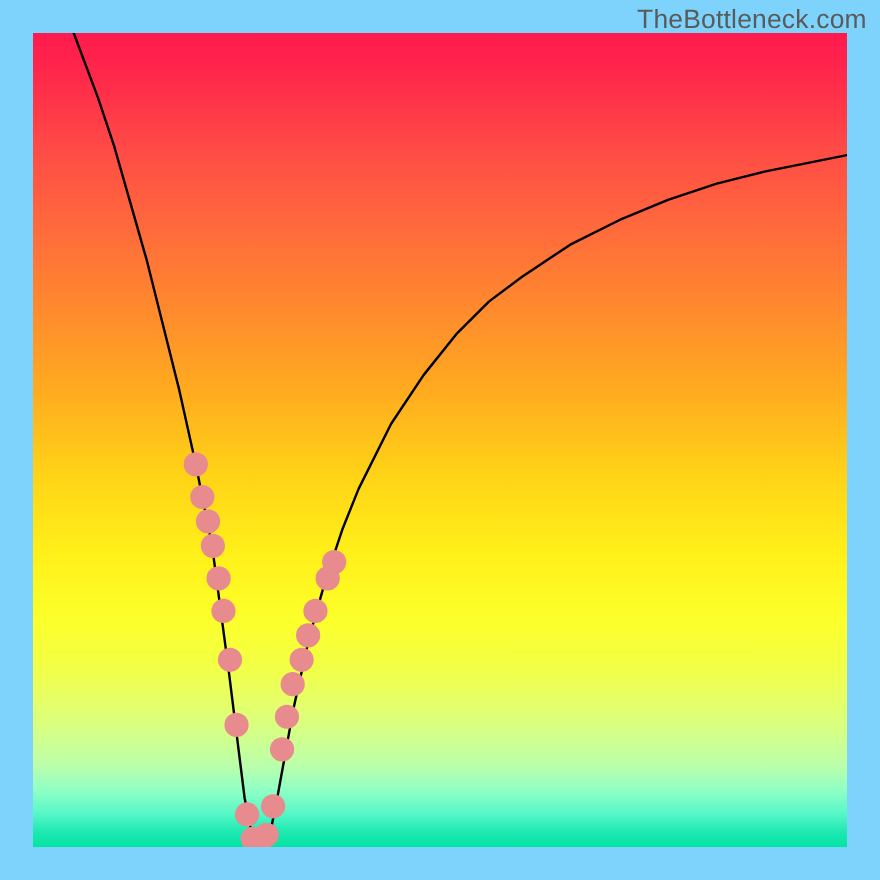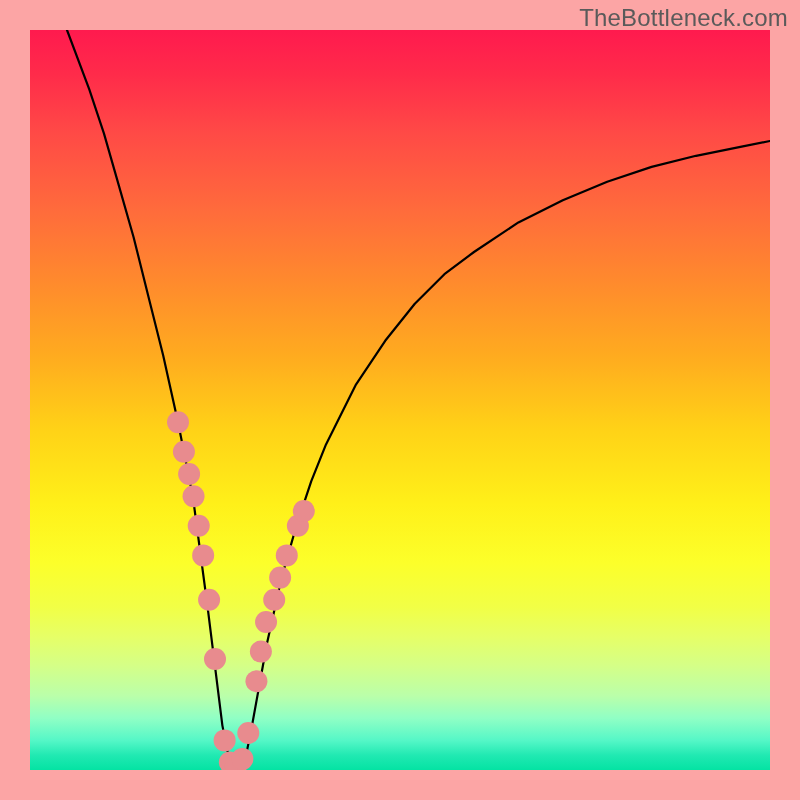--- a/index.html
+++ b/index.html
@@ -8,21 +8,21 @@
     width: 800px;
     height: 800px;
     overflow: hidden;
     background: #000;
     font-family: Arial, Helvetica, sans-serif;
   }
   .stage {
     position: relative;
     width: 800px;
     height: 800px;
-    background: #fca5a5;
+    background: #7dd3fc;
   }
   .plot {
     position: absolute;
     left: 30px;
     top: 30px;
     width: 740px;
     height: 740px;
     background: linear-gradient(
       to bottom,
       #ff1a4e 0%,

